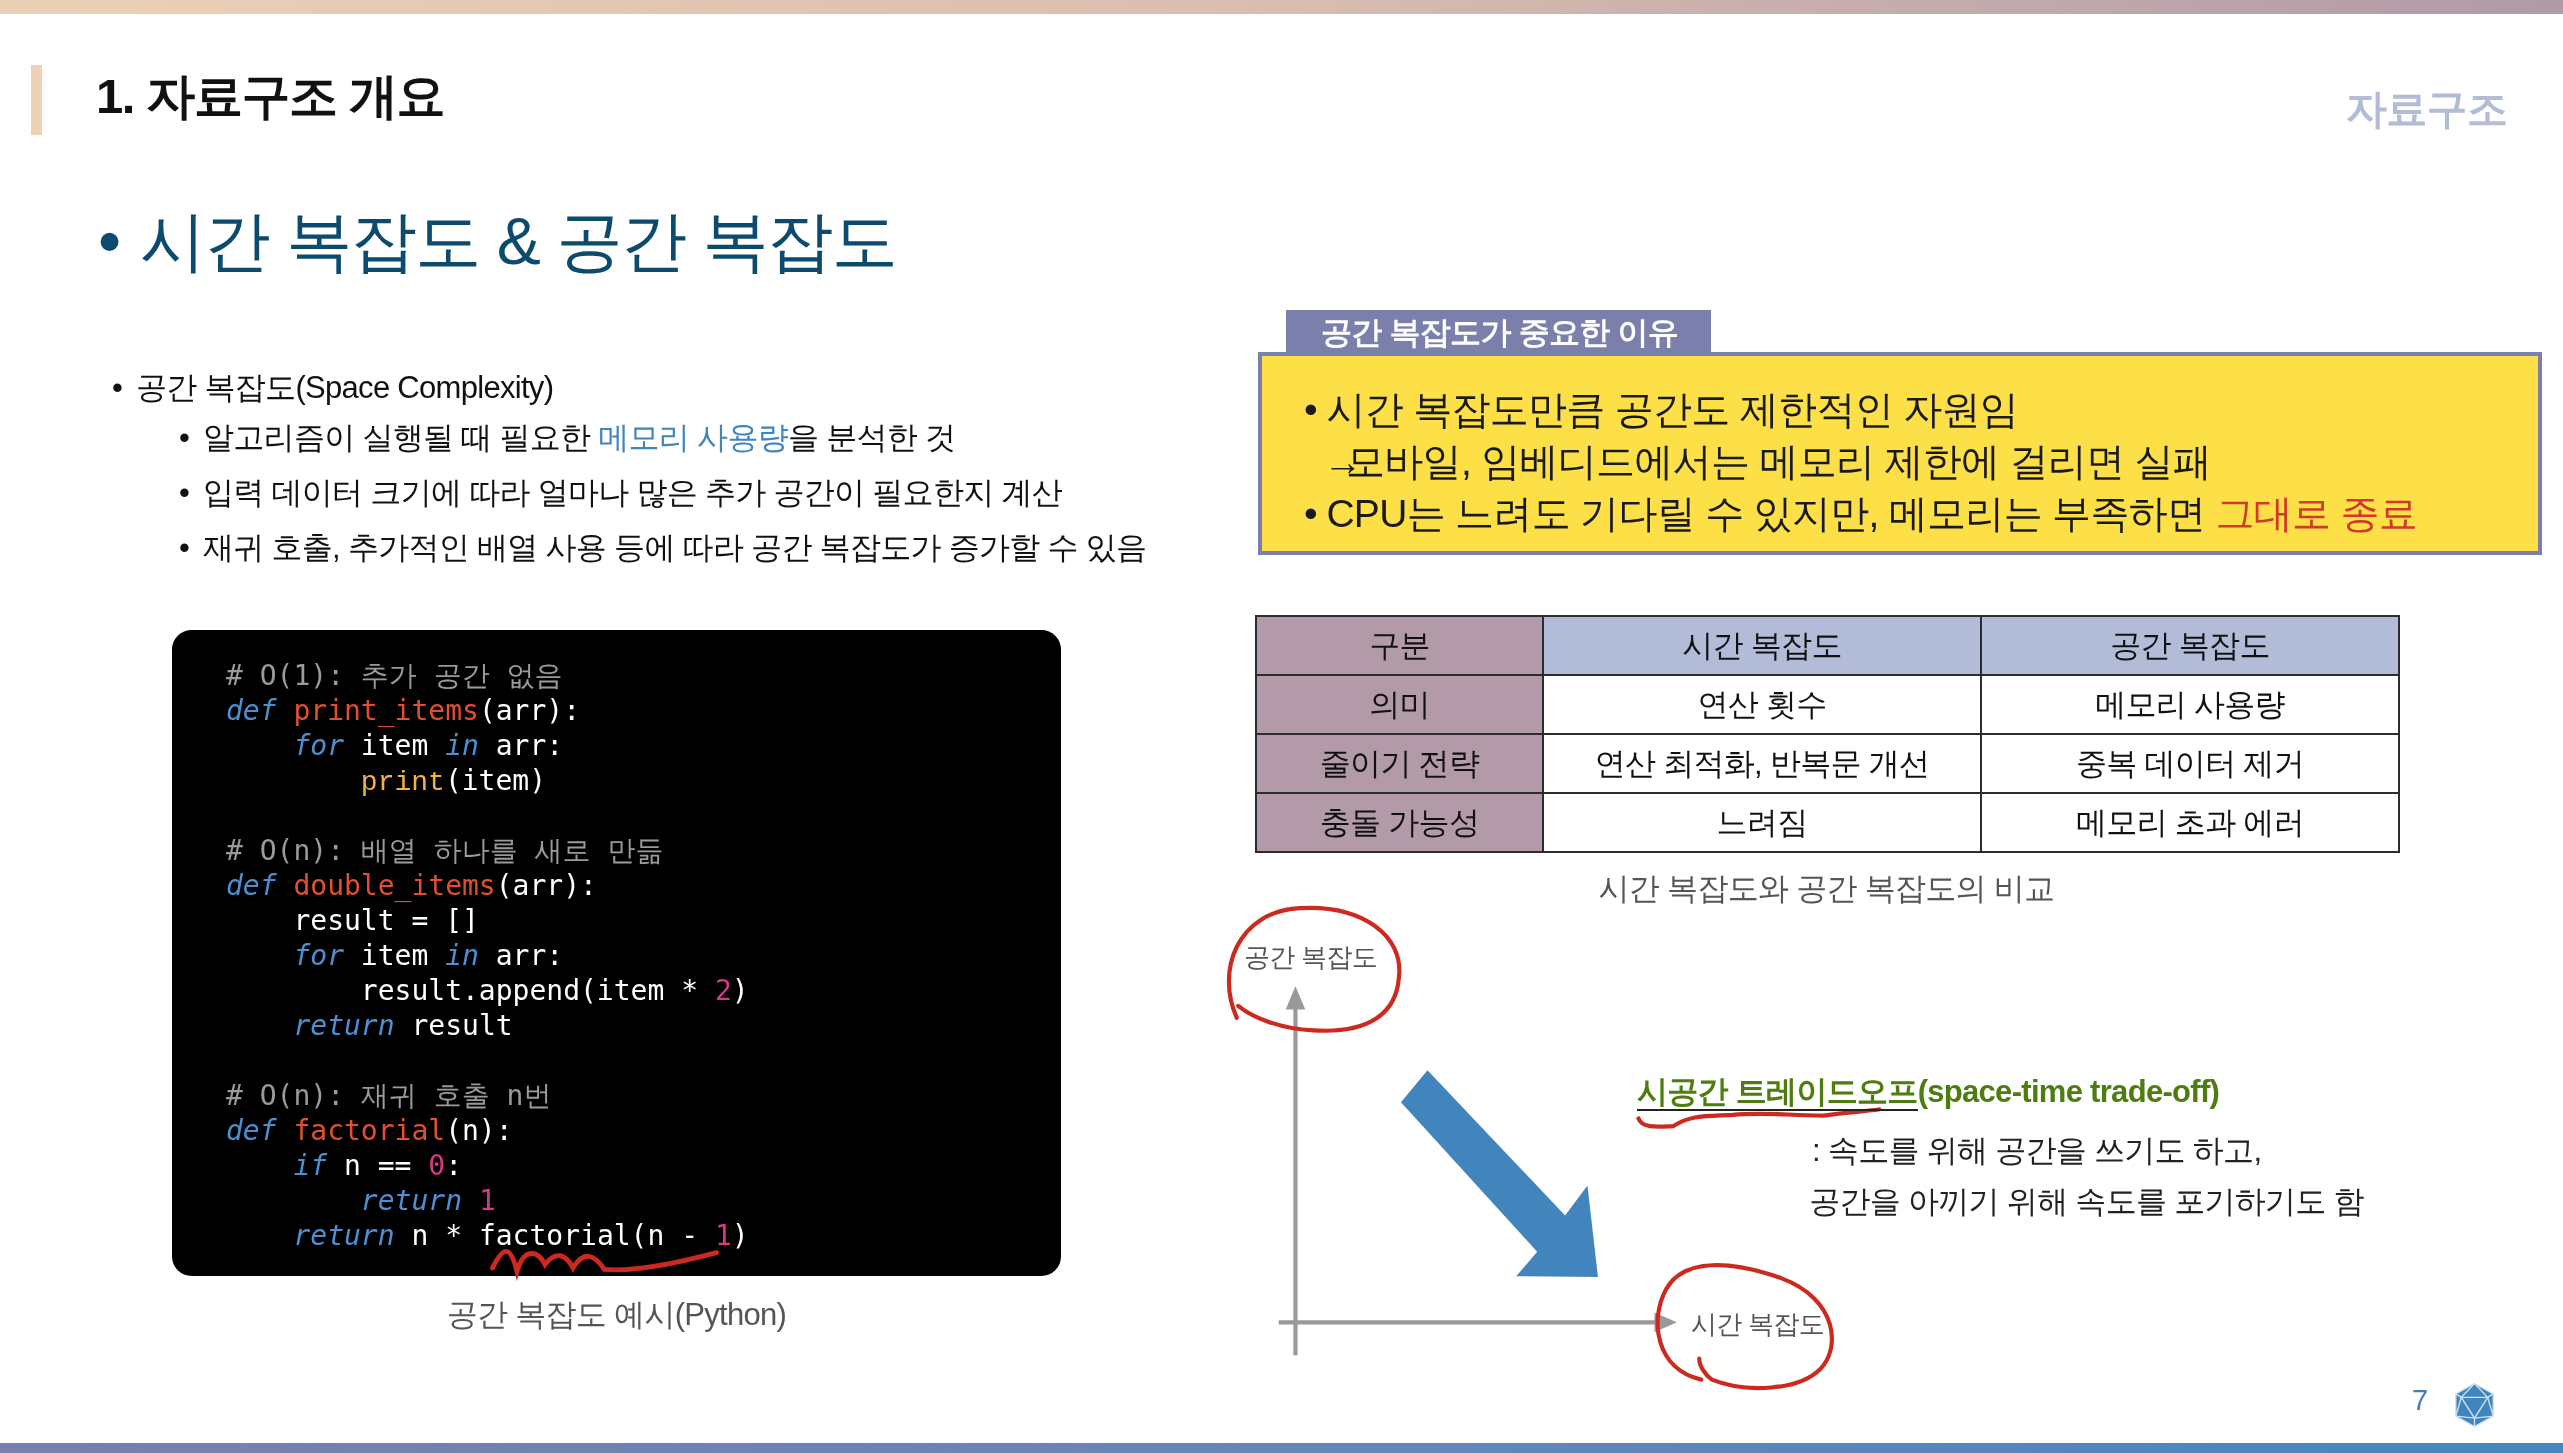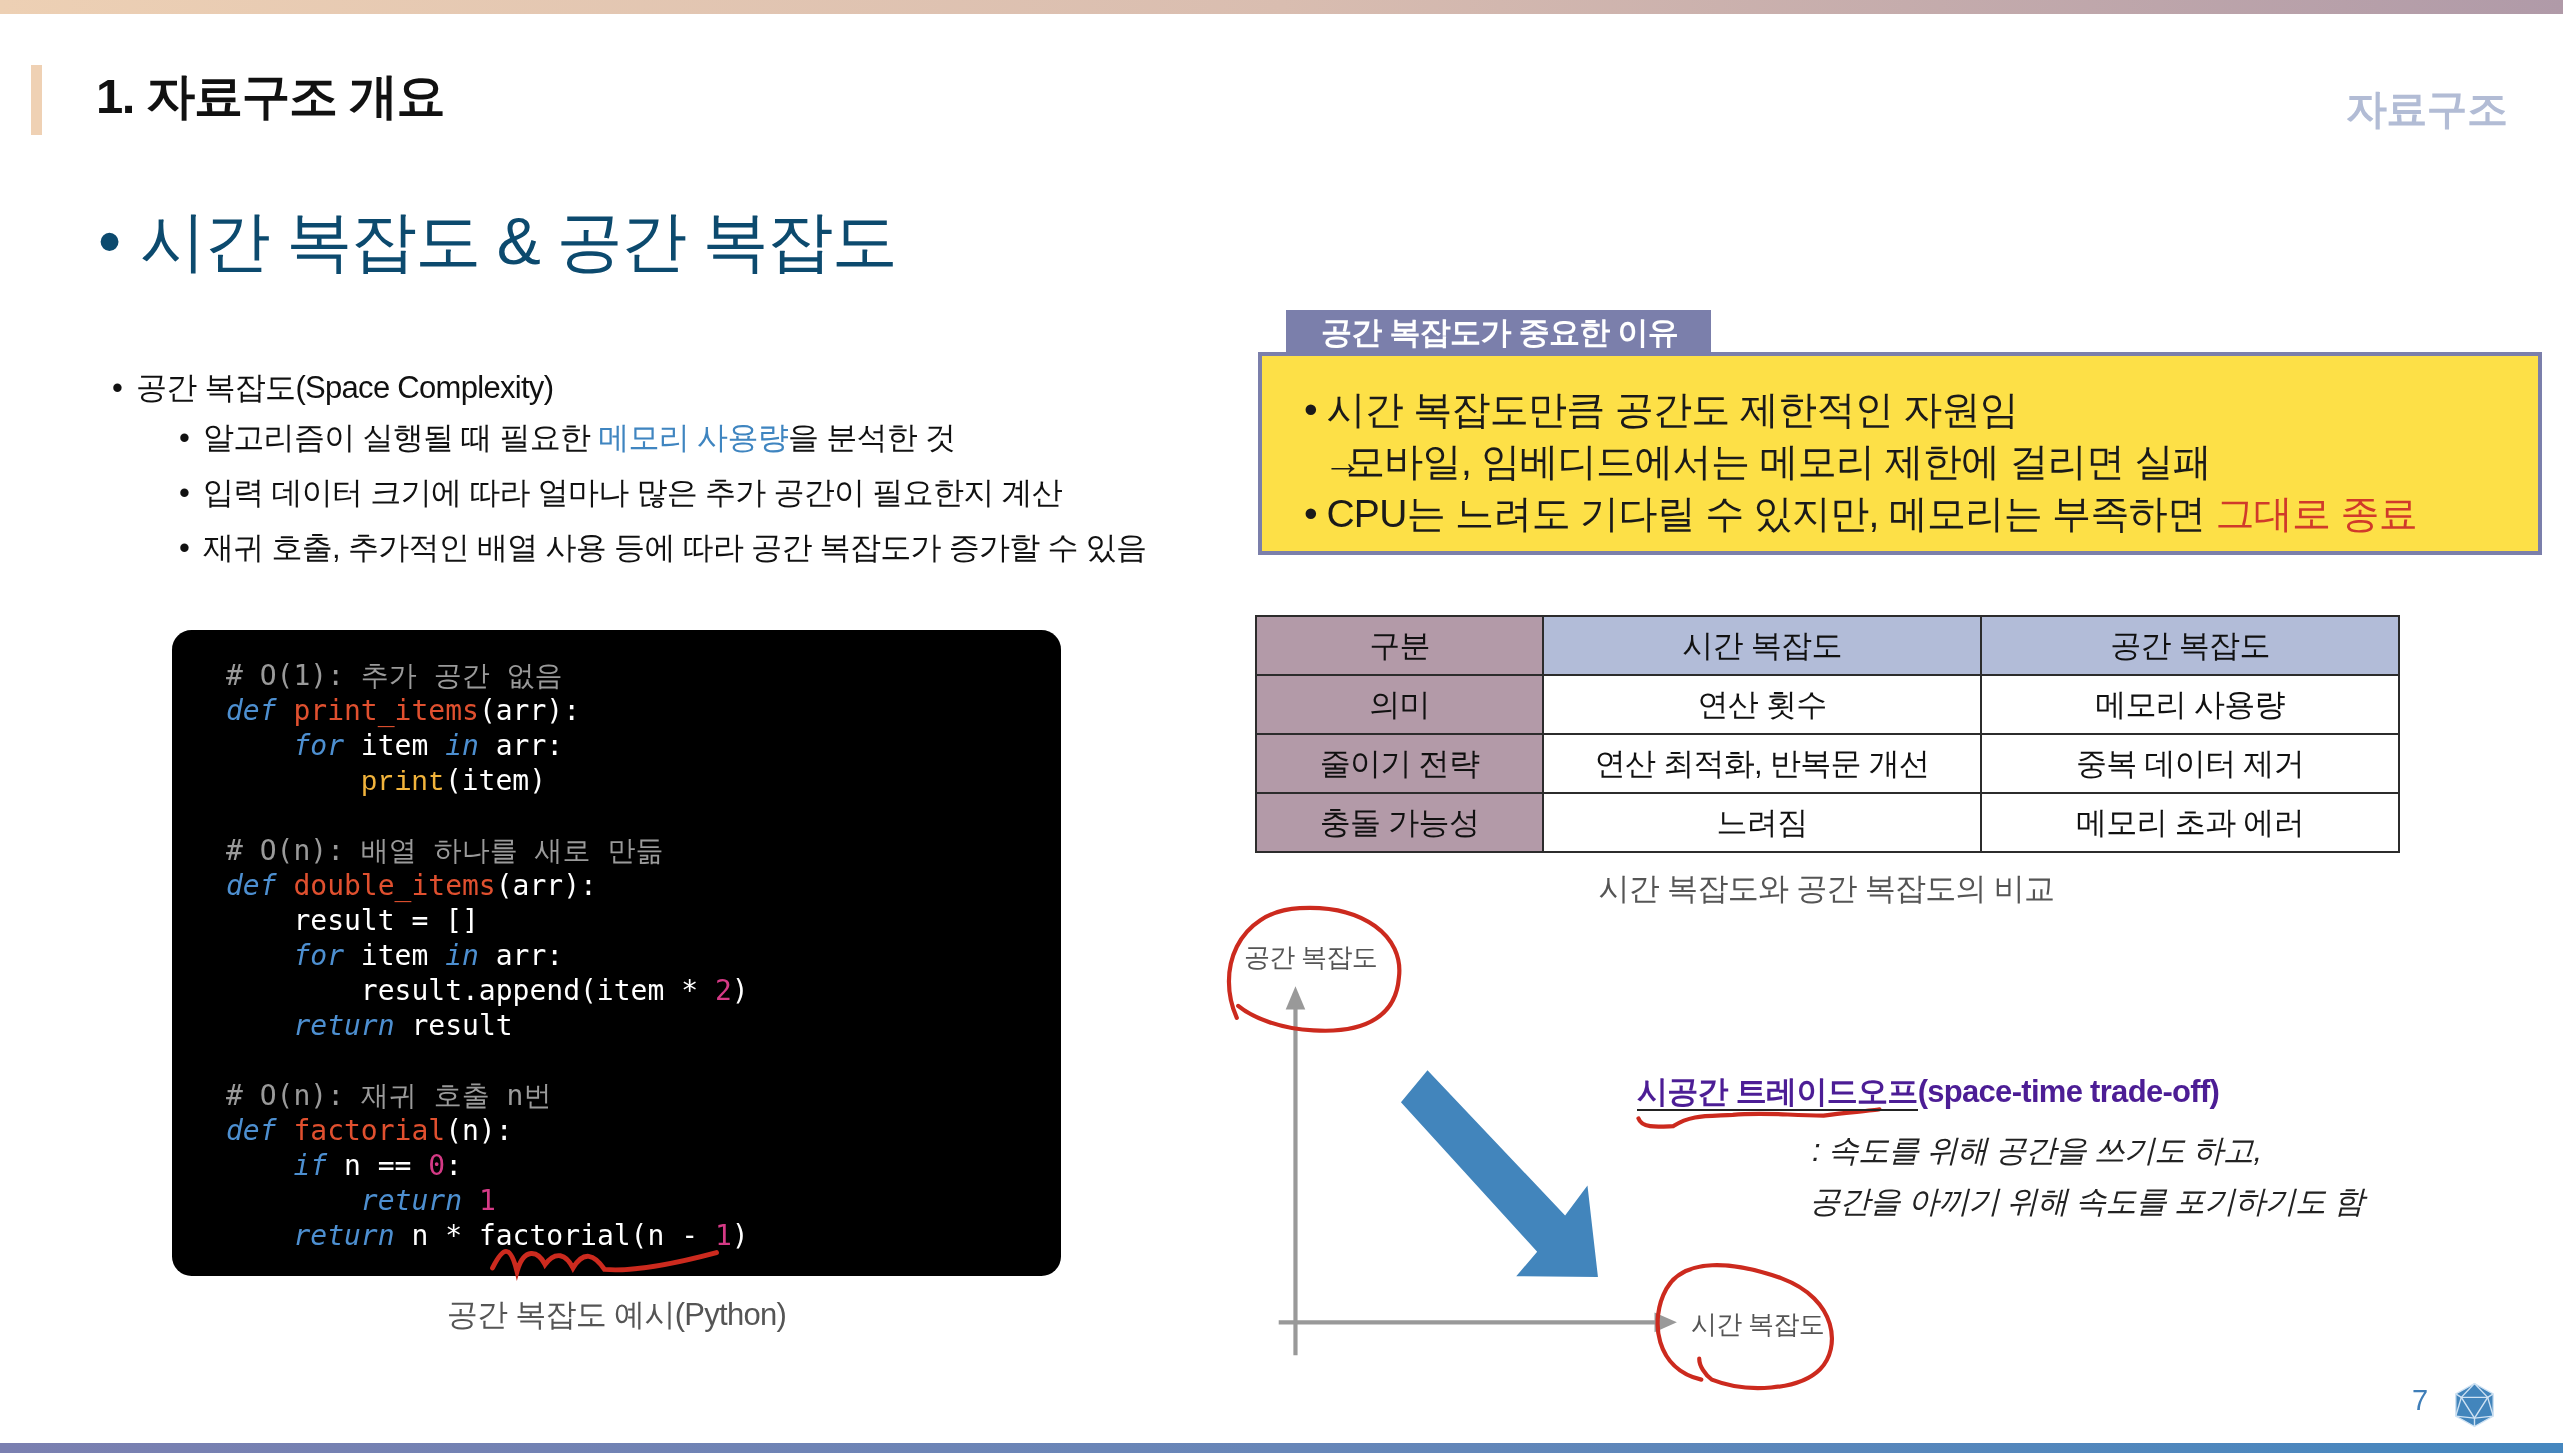--- a/index.html
+++ b/index.html
@@ -50,24 +50,24 @@
   .compare-table { position: absolute; left: 1255px; top: 615px; border-collapse: collapse; font-size: 31px; letter-spacing: -0.7px; }
   .compare-table td, .compare-table th { border: 2.1px solid #2c2c2c; text-align: center; height: 59px; font-weight: 400; color: #111; }
   .compare-table th.corner, .compare-table td.rowhead { background: #b39aa8; width: 287px; }
   .compare-table th.colhead { background: #b2bcd8; }
   .compare-table .c1 { width: 438px; }
   .compare-table .c2 { width: 418px; }
   .table-caption { position: absolute; left: 1255px; width: 1143px; top: 868px; text-align: center; font-size: 31px; color: #555; letter-spacing: -0.7px; }
 
   .diagram { position: absolute; left: 0; top: 0; width: 2563px; height: 1453px; pointer-events: none; }
   .axis-label { position: absolute; font-size: 26px; color: #555; letter-spacing: -0.7px; }
-  .tradeoff-title { position: absolute; left: 1637px; top: 1071px; font-size: 31px; font-weight: 700; color: #4c1d95; letter-spacing: -0.7px; }
+  .tradeoff-title { position: absolute; left: 1637px; top: 1071px; font-size: 31px; font-weight: 700; color: #4d7c0f; letter-spacing: -0.7px; }
   .tradeoff-title .ko { border-bottom: 2.1px solid #222; }
   .tradeoff-desc { position: absolute; left: 1812px; top: 1125px; font-size: 31px; color: #222; letter-spacing: -0.7px; }
-  .tradeoff-desc div { height: 51px; line-height: 51px; font-style: italic; }
+  .tradeoff-desc div { height: 51px; line-height: 51px; }
   .tradeoff-desc .second { margin-left: -2.8px; }
 
   .page-number { position: absolute; left: 2412px; top: 1384px; font-size: 29px; color: #3f7eb8; }
   .logo-icon { position: absolute; left: 2453px; top: 1382px; width: 43px; height: 46px; }
 </style>
 </head>
 <body>
 
 <div class="top-bar"></div>
 <div class="title-accent"></div>

